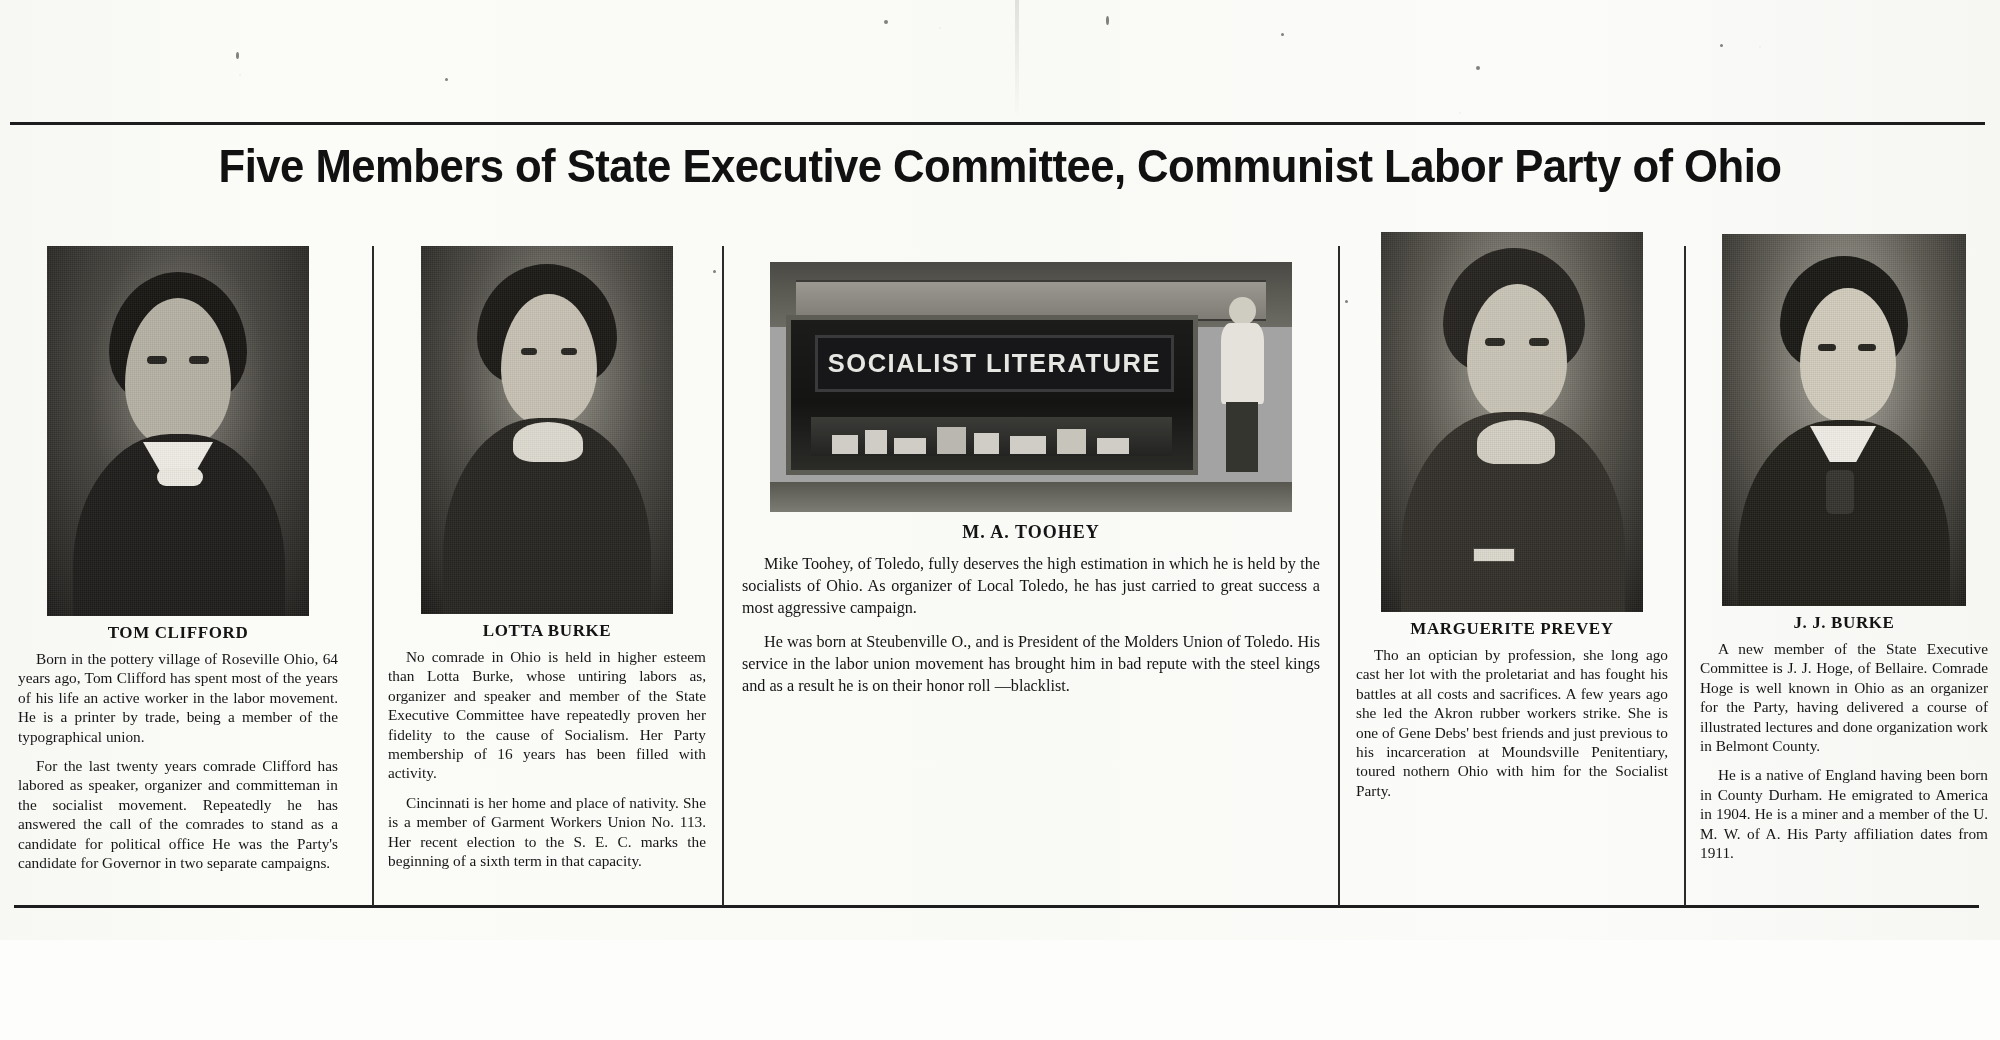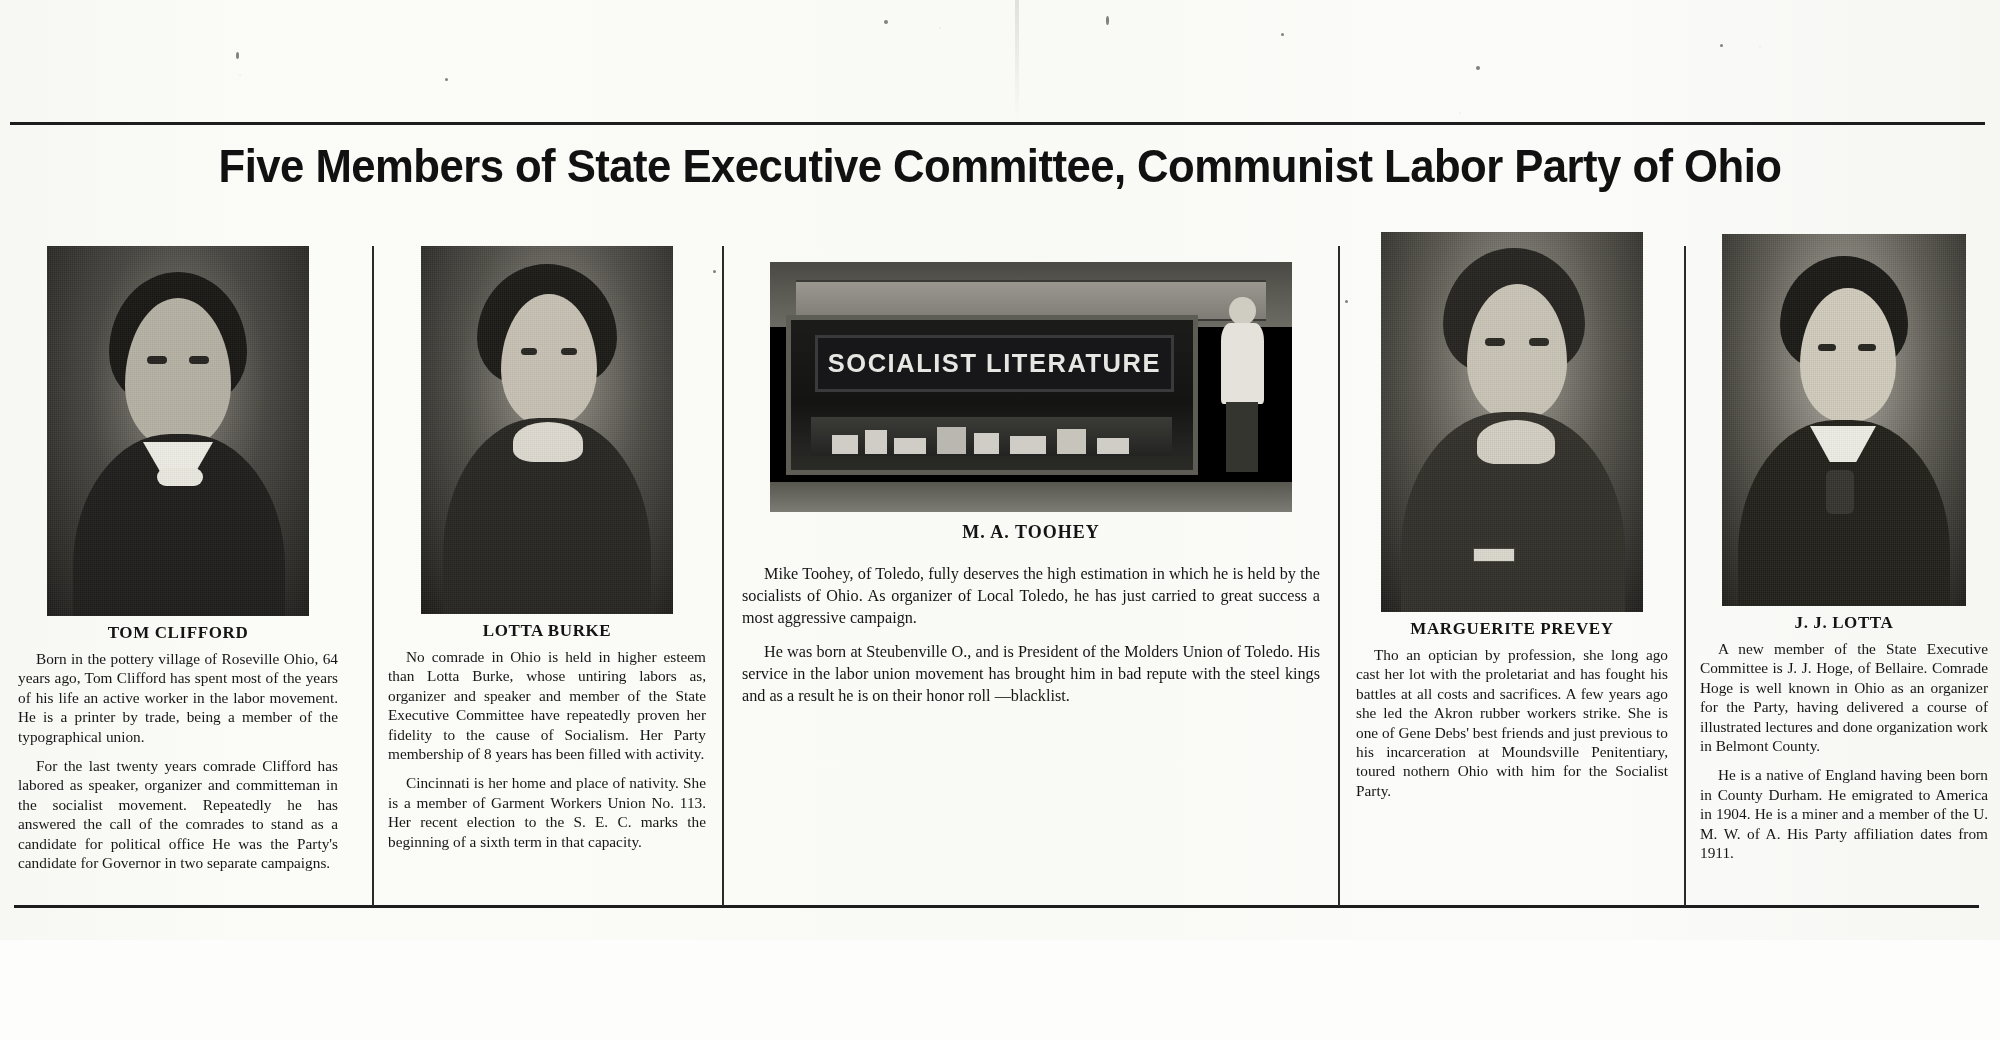--- a/index.html
+++ b/index.html
@@ -129,21 +129,21 @@
     line-height: 19.4px;
     color: #161616;
     text-align: justify;
     margin-top: 6px;
   }
   .body-text p { margin: 0 0 10px 0; text-indent: 18px; }
 
   
   .store {
     position: relative;
-    background: #000000;
+    background: #a3a3a3;
     overflow: hidden;
   }
   .store-wall {
     position: absolute; left:0; top:0; right:0; height: 26%;
     background: linear-gradient(180deg,#4a4943,#6d6c64);
   }
   .store-banner {
     position: absolute;
     left: 5%; top: 7%;
     width: 90%; height: 15%;
@@ -218,21 +218,21 @@
     letter-spacing: 1px;
     color: #141414;
     margin-top: 10px;
   }
   .center-text {
     font-family: "Liberation Serif", serif;
     font-size: 16.2px;
     line-height: 22px;
     color: #151515;
     text-align: justify;
-    margin-top: 20px;
+    margin-top: 10px;
   }
   .center-text p { margin: 0 0 12px 0; text-indent: 22px; }
 </style>
 </head>
 <body>
 
 <div id="page">
   <div class="paper"></div>
   <div class="fold"></div>
 
@@ -281,21 +281,21 @@
       <div class="p-hair" style="left:56px;top:18px;width:140px;height:120px;background:#201f1b;"></div>
       <div class="p-face" style="left:80px;top:48px;width:96px;height:132px;background:#c3beb1;"></div>
       <div class="p-body" style="left:22px;top:172px;width:208px;height:196px;background:#2b2a26;"></div>
       <div class="p-collar" style="left:92px;top:176px;width:70px;height:40px;background:#d9d6cc;border-radius:50% 50% 30% 30%;"></div>
       <div style="position:absolute;left:100px;top:102px;width:16px;height:7px;background:#2c2a26;border-radius:4px;"></div>
       <div style="position:absolute;left:140px;top:102px;width:16px;height:7px;background:#2c2a26;border-radius:4px;"></div>
       <div class="grain"></div>
     </div>
     <div class="caption-name">LOTTA BURKE</div>
     <div class="body-text">
-      <p>No comrade in Ohio is held in higher esteem than Lotta Burke, whose untiring labors as, organizer and speaker and member of the State Executive Committee have repeatedly proven her fidelity to the cause of Socialism. Her Party membership of 8 years has been filled with activity.</p>
+      <p>No comrade in Ohio is held in higher esteem than Lotta Burke, whose untiring labors as, organizer and speaker and member of the State Executive Committee have repeatedly proven her fidelity to the cause of Socialism. Her Party membership of 16 years has been filled with activity.</p>
       <p>Cincinnati is her home and place of nativity. She is a member of Garment Workers Union No. 113. Her recent election to the S. E. C. marks the beginning of a sixth term in that capacity.</p>
     </div>
   </div>
 
   <div class="col" style="left:742px;width:578px;">
     <div class="store" style="width:522px;height:250px;margin:16px auto 0;">
       <div class="store-wall"></div>
       <div class="store-banner"></div>
       <div class="store-window">
         <div class="sign">
@@ -351,19 +351,19 @@
       <div class="portrait-bg" style="background:radial-gradient(ellipse at 50% 34%, #b2afa6 0%, #5f5d55 52%, #24231f 100%);"></div>
       <div class="p-hair" style="left:58px;top:22px;width:128px;height:112px;background:#1f1e1a;"></div>
       <div class="p-face" style="left:78px;top:54px;width:96px;height:134px;background:#cdc8ba;"></div>
       <div class="p-body" style="left:16px;top:186px;width:212px;height:190px;background:#26251f;"></div>
       <div class="p-collar" style="left:88px;top:192px;width:66px;height:36px;clip-path:polygon(0 0,100% 0,70% 100%,30% 100%);"></div>
       <div style="position:absolute;left:104px;top:236px;width:28px;height:44px;background:#3a3832;border-radius:6px;"></div>
       <div style="position:absolute;left:96px;top:110px;width:18px;height:7px;background:#2b2924;border-radius:4px;"></div>
       <div style="position:absolute;left:136px;top:110px;width:18px;height:7px;background:#2b2924;border-radius:4px;"></div>
       <div class="grain"></div>
     </div>
-    <div class="caption-name">J. J. LOTTA</div>
+    <div class="caption-name">J. J. BURKE</div>
     <div class="body-text">
       <p>A new member of the State Executive Committee is J. J. Hoge, of Bellaire. Comrade Hoge is well known in Ohio as an organizer for the Party, having delivered a course of illustrated lectures and done organization work in Belmont County.</p>
       <p>He is a native of England having been born in County Durham. He emigrated to America in 1904. He is a miner and a member of the U. M. W. of A. His Party affiliation dates from 1911.</p>
     </div>
   </div>
 </div>
 
 </body></html>

